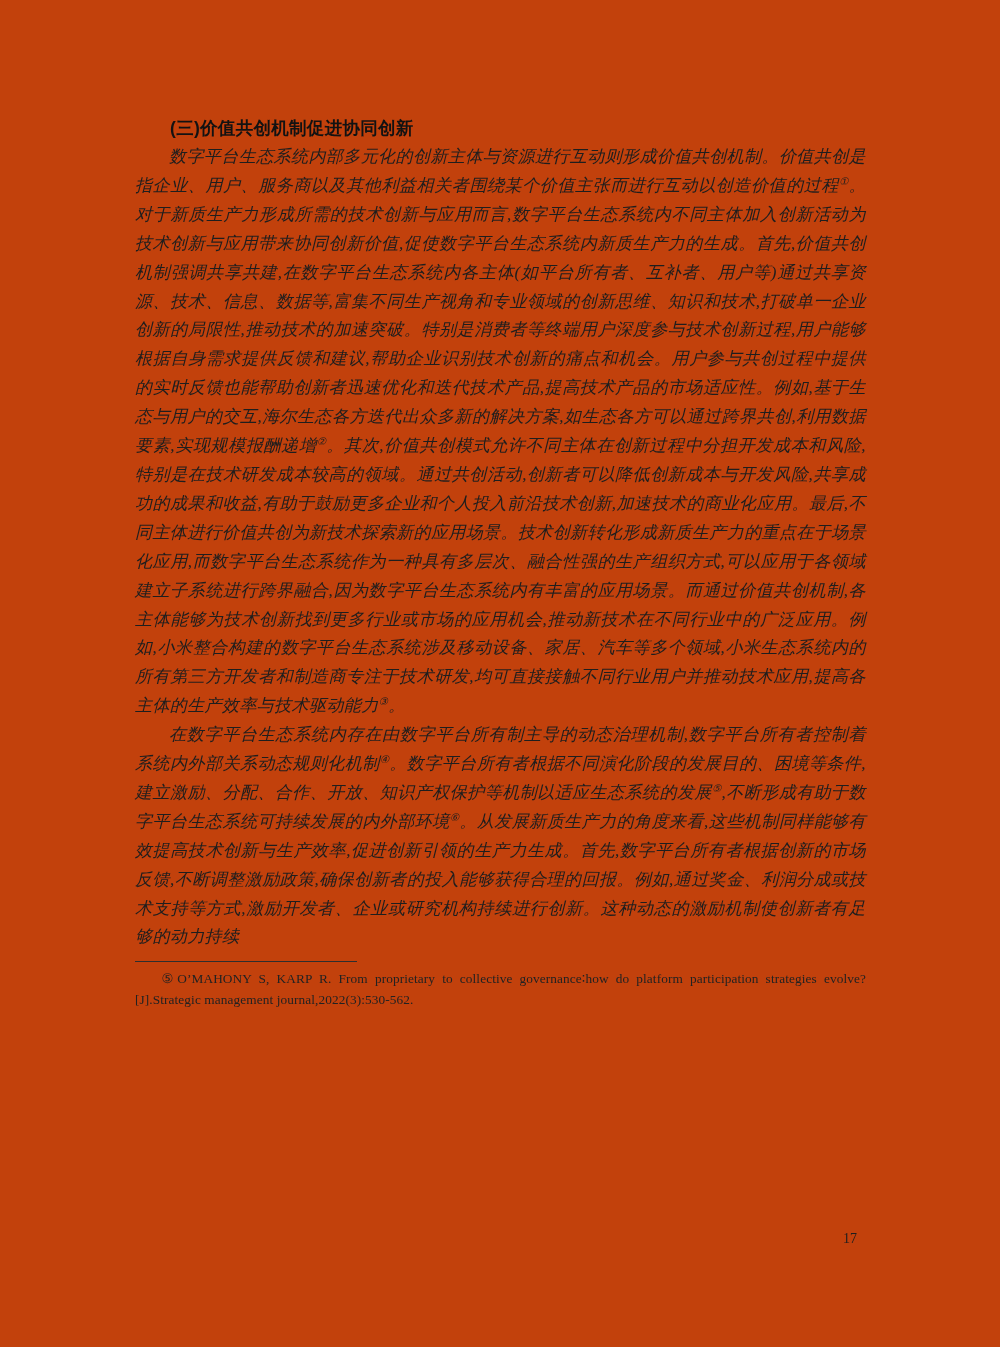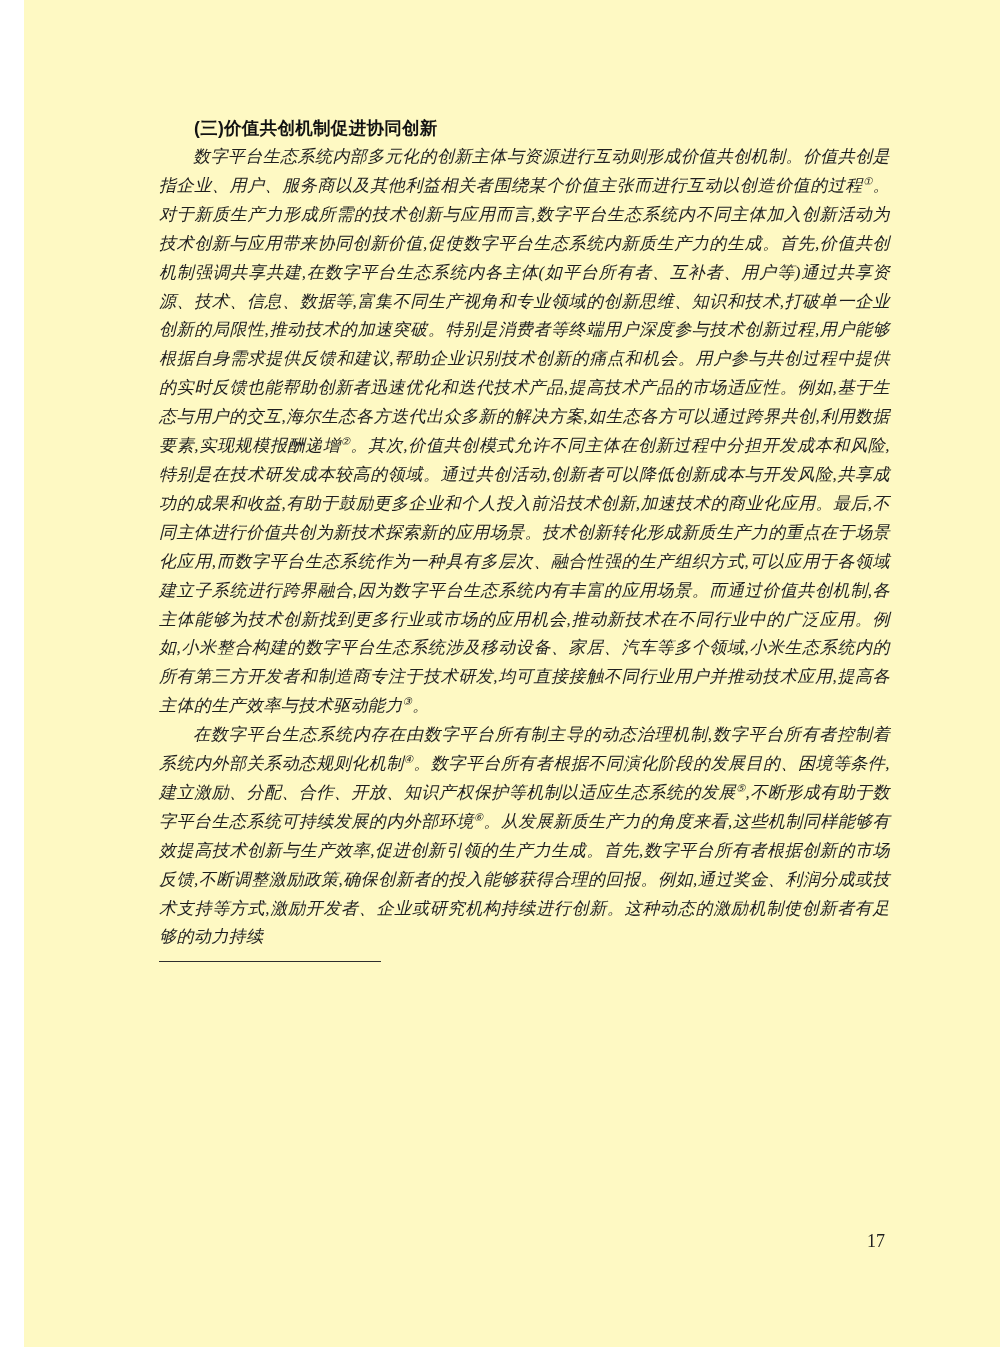--- a/index.html
+++ b/index.html
@@ -11,22 +11,21 @@
     width: 1000px;
     height: 1347px;
     position: relative;
     font-family: "Liberation Serif", "DejaVu Serif", serif;
     color: #1e1e1e;
     overflow: hidden;
   }
   .page {
     position: absolute;
     inset: 0;
-    background: #fef9c3;
-    margin-left: 24px;
+    background: #c2410c;
   }
   .content {
     position: absolute;
     left: 135px;
     top: 114px;
     width: 731px;
   }
   .sec-heading {
     font-family: "Liberation Sans", "DejaVu Sans", sans-serif;
     font-weight: 700;
@@ -68,32 +67,33 @@
     margin: 0;
     text-align: justify;
     text-indent: 2em;
     letter-spacing: 0.1px;
     color: #222222;
   }
   .page-number {
     position: absolute;
     left: 843px;
     top: 1231px;
-    font-size: 18px;
+    font-size: 14px;
     color: #1e1e1e;
   }
 </style>
 </head>
 <body>
 
 <div class="page">
   <div class="content">
 
   <h3 class="sec-heading">(三)价值共创机制促进协同创新</h3>
       <p class="body-para">数字平台生态系统内部多元化的创新主体与资源进行互动则形成价值共创机制。价值共创是指企业、用户、服务商以及其他利益相关者围绕某个价值主张而进行互动以创造价值的过程<sup class="fn-ref">①</sup>。对于新质生产力形成所需的技术创新与应用而言,数字平台生态系统内不同主体加入创新活动为技术创新与应用带来协同创新价值,促使数字平台生态系统内新质生产力的生成。首先,价值共创机制强调共享共建,在数字平台生态系统内各主体(如平台所有者、互补者、用户等)通过共享资源、技术、信息、数据等,富集不同生产视角和专业领域的创新思维、知识和技术,打破单一企业创新的局限性,推动技术的加速突破。特别是消费者等终端用户深度参与技术创新过程,用户能够根据自身需求提供反馈和建议,帮助企业识别技术创新的痛点和机会。用户参与共创过程中提供的实时反馈也能帮助创新者迅速优化和迭代技术产品,提高技术产品的市场适应性。例如,基于生态与用户的交互,海尔生态各方迭代出众多新的解决方案,如生态各方可以通过跨界共创,利用数据要素,实现规模报酬递增<sup class="fn-ref">②</sup>。其次,价值共创模式允许不同主体在创新过程中分担开发成本和风险,特别是在技术研发成本较高的领域。通过共创活动,创新者可以降低创新成本与开发风险,共享成功的成果和收益,有助于鼓励更多企业和个人投入前沿技术创新,加速技术的商业化应用。最后,不同主体进行价值共创为新技术探索新的应用场景。技术创新转化形成新质生产力的重点在于场景化应用,而数字平台生态系统作为一种具有多层次、融合性强的生产组织方式,可以应用于各领域建立子系统进行跨界融合,因为数字平台生态系统内有丰富的应用场景。而通过价值共创机制,各主体能够为技术创新找到更多行业或市场的应用机会,推动新技术在不同行业中的广泛应用。例如,小米整合构建的数字平台生态系统涉及移动设备、家居、汽车等多个领域,小米生态系统内的所有第三方开发者和制造商专注于技术研发,均可直接接触不同行业用户并推动技术应用,提高各主体的生产效率与技术驱动能力<sup class="fn-ref">③</sup>。</p>
       <p class="body-para">在数字平台生态系统内存在由数字平台所有制主导的动态治理机制,数字平台所有者控制着系统内外部关系动态规则化机制<sup class="fn-ref">④</sup>。数字平台所有者根据不同演化阶段的发展目的、困境等条件,建立激励、分配、合作、开放、知识产权保护等机制以适应生态系统的发展<sup class="fn-ref">⑤</sup>,不断形成有助于数字平台生态系统可持续发展的内外部环境<sup class="fn-ref">⑥</sup>。从发展新质生产力的角度来看,这些机制同样能够有效提高技术创新与生产效率,促进创新引领的生产力生成。首先,数字平台所有者根据创新的市场反馈,不断调整激励政策,确保创新者的投入能够获得合理的回报。例如,通过奖金、利润分成或技术支持等方式,激励开发者、企业或研究机构持续进行创新。这种动态的激励机制使创新者有足够的动力持续</p>
       <hr class="fn-divider">
       <div class="footnotes">
+        <p class="footnote"><span class="fn-marker">⑤</span><span>O’MAHONY S, KARP R. From proprietary to collective governance∶how do platform participation strategies evolve?[J].Strategic management journal,2022(3):530-562.</span></p>
       </div>
     </div>
 
   <div class="page-number">17</div>
 </div>
 
 </body></html>

